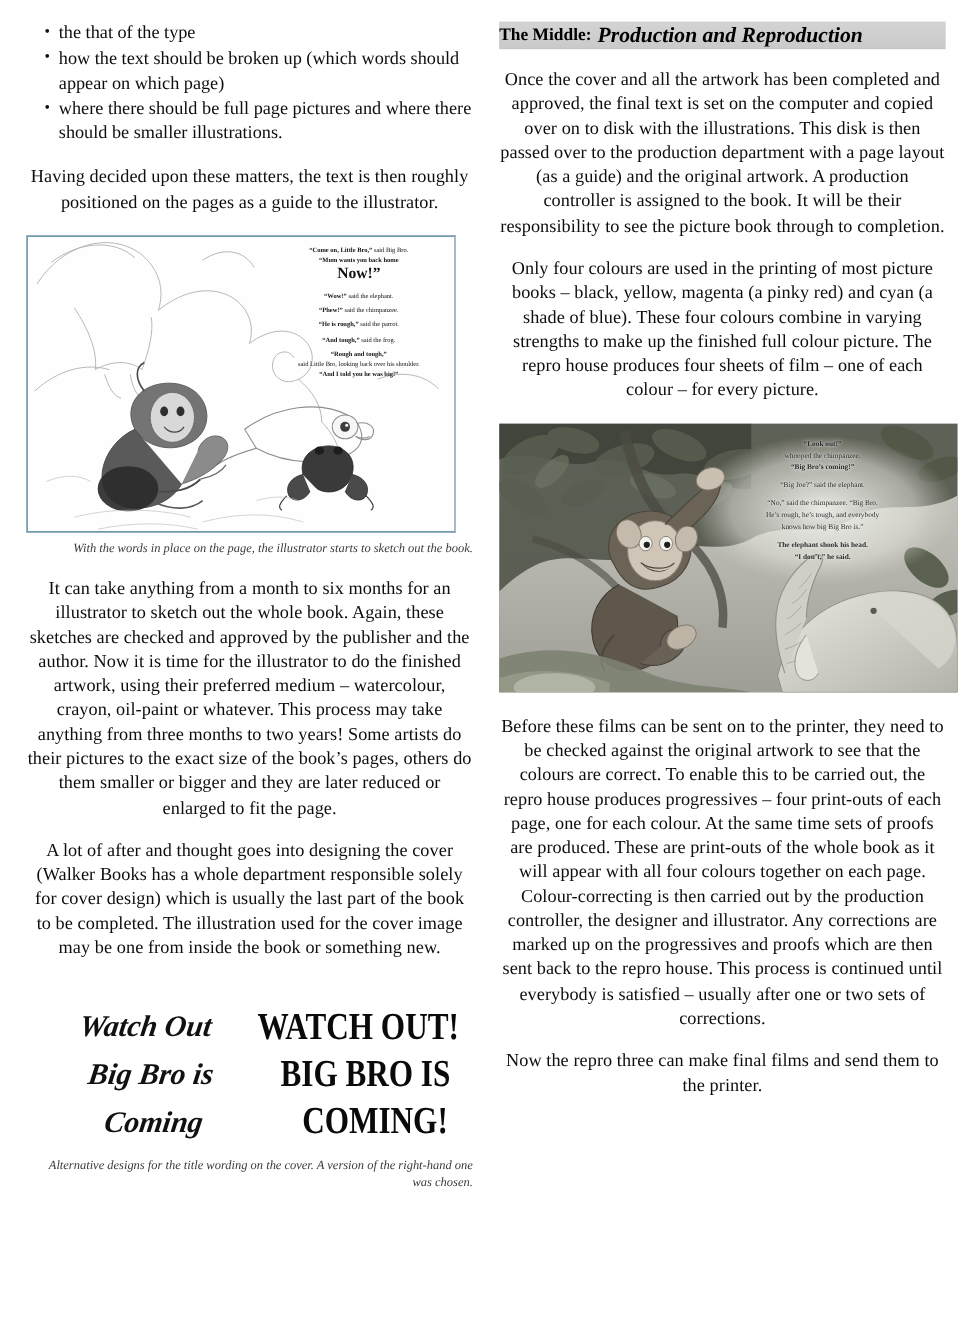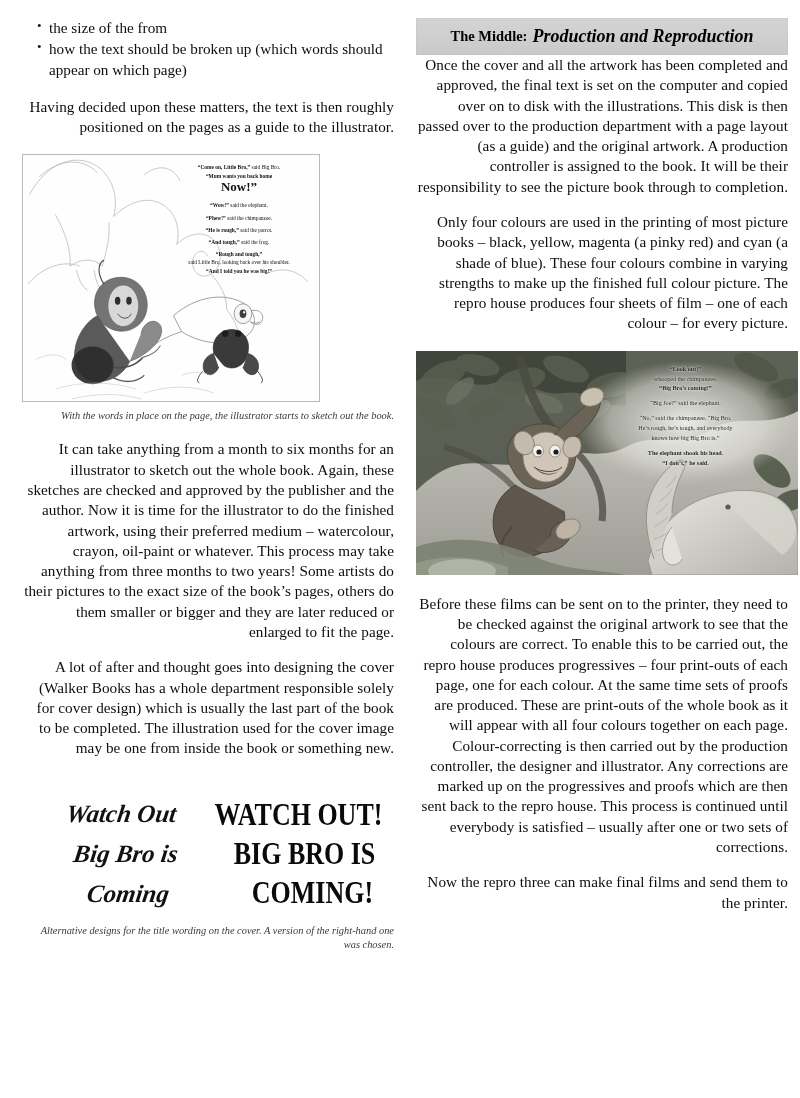--- a/index.html
+++ b/index.html
@@ -34,21 +34,21 @@
   }
 
   .col-right { padding-top: 0; }
 
   
   p.body-text {
     font-size: 15.2px;
     line-height: 1.335;
     margin: 0 0 15px 0;
     letter-spacing: 0.06px;
-    text-align: right;
+    text-align: center;
   }
 
   ul.bullets {
     margin: 0 0 16px 0;
     padding: 0 0 0 17px;
     list-style: none;
   }
   ul.bullets li {
     font-size: 15.2px;
     line-height: 1.335;
@@ -70,43 +70,43 @@
     font-size: 10.4px;
     line-height: 1.35;
     color: #3a3a3a;
     margin: 7px 0 0 0;
     text-align: right;
   }
 
   
   .section-band {
     background: linear-gradient(180deg,#d3d3d3 0%, #cfcfcf 50%, #c9c9c9 100%);
-    height: 37px;
+    height: 23px;
     display: flex;
     align-items: center;
-    justify-content: center;
+    margin-bottom: 16px;
     box-shadow: inset 0 0 0 0.5px rgba(0,0,0,0.04);
   }
   .section-band .t1 {
     font-weight: bold;
     font-size: 14.5px;
     color: #000;
   }
   .section-band .t2 {
     font-weight: bold;
     font-style: italic;
     font-size: 18px;
     color: #000;
     margin-left: 5px;
   }
 
   
   .fig-sketch {
     position: relative;
-    width: 298px;
+    width: 358px;
     height: 248px;
     border: 1px solid #b9b9b9;
     background: #0369a1;
     box-sizing: border-box;
     overflow: hidden;
     margin-top: 2px;
   }
   .sketch-svg { position: absolute; inset: 0; width: 100%; height: 100%; }
 
   .sketch-text {
@@ -165,22 +165,23 @@
   .spacer-flex { flex: 1 1 auto; }
 </style>
 </head>
 <body>
 
 <div class="page">
 
   <div class="col col-left">
 
     <ul class="bullets">
-      <li><span>the size of the from</span></li>
+      <li><span>the that of the type</span></li>
       <li><span>how the text should be broken up (which words should appear on which page)</span></li>
+      <li><span>where there should be full page pictures and where there should be smaller illustrations.</span></li>
     </ul>
 
     <p class="body-text">Having decided upon these matters, the text is then roughly positioned on the pages as a guide to the illustrator.</p>
 
     <div class="fig-sketch">
       <svg class="sketch-svg" viewBox="0 0 366 248" preserveAspectRatio="none">
         <rect x="0" y="0" width="366" height="248" fill="#fefefe"></rect>
         <g stroke="#9a9a9a" fill="none" stroke-width="0.8" opacity="0.75">
           <path d="M8 40 C 30 6, 70 -4, 96 14 C 112 26, 118 44, 112 62"></path>
           <path d="M20 22 C 44 4, 74 2, 92 18"></path>

